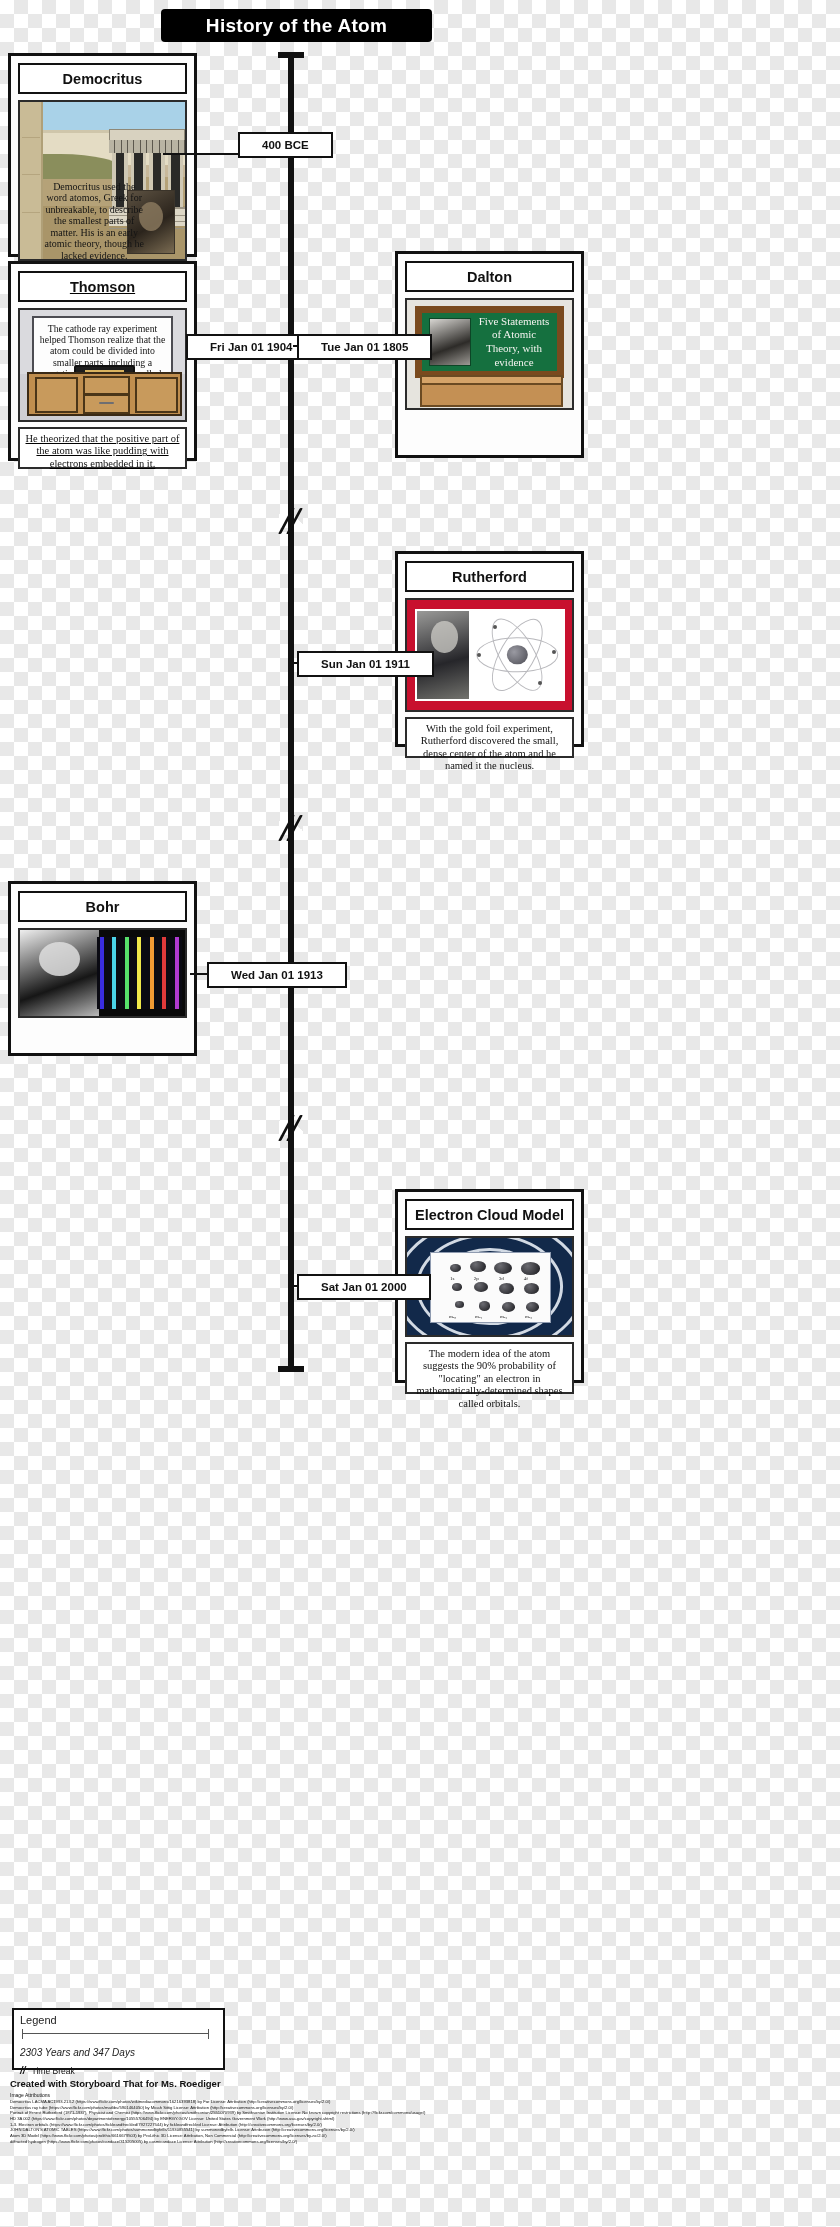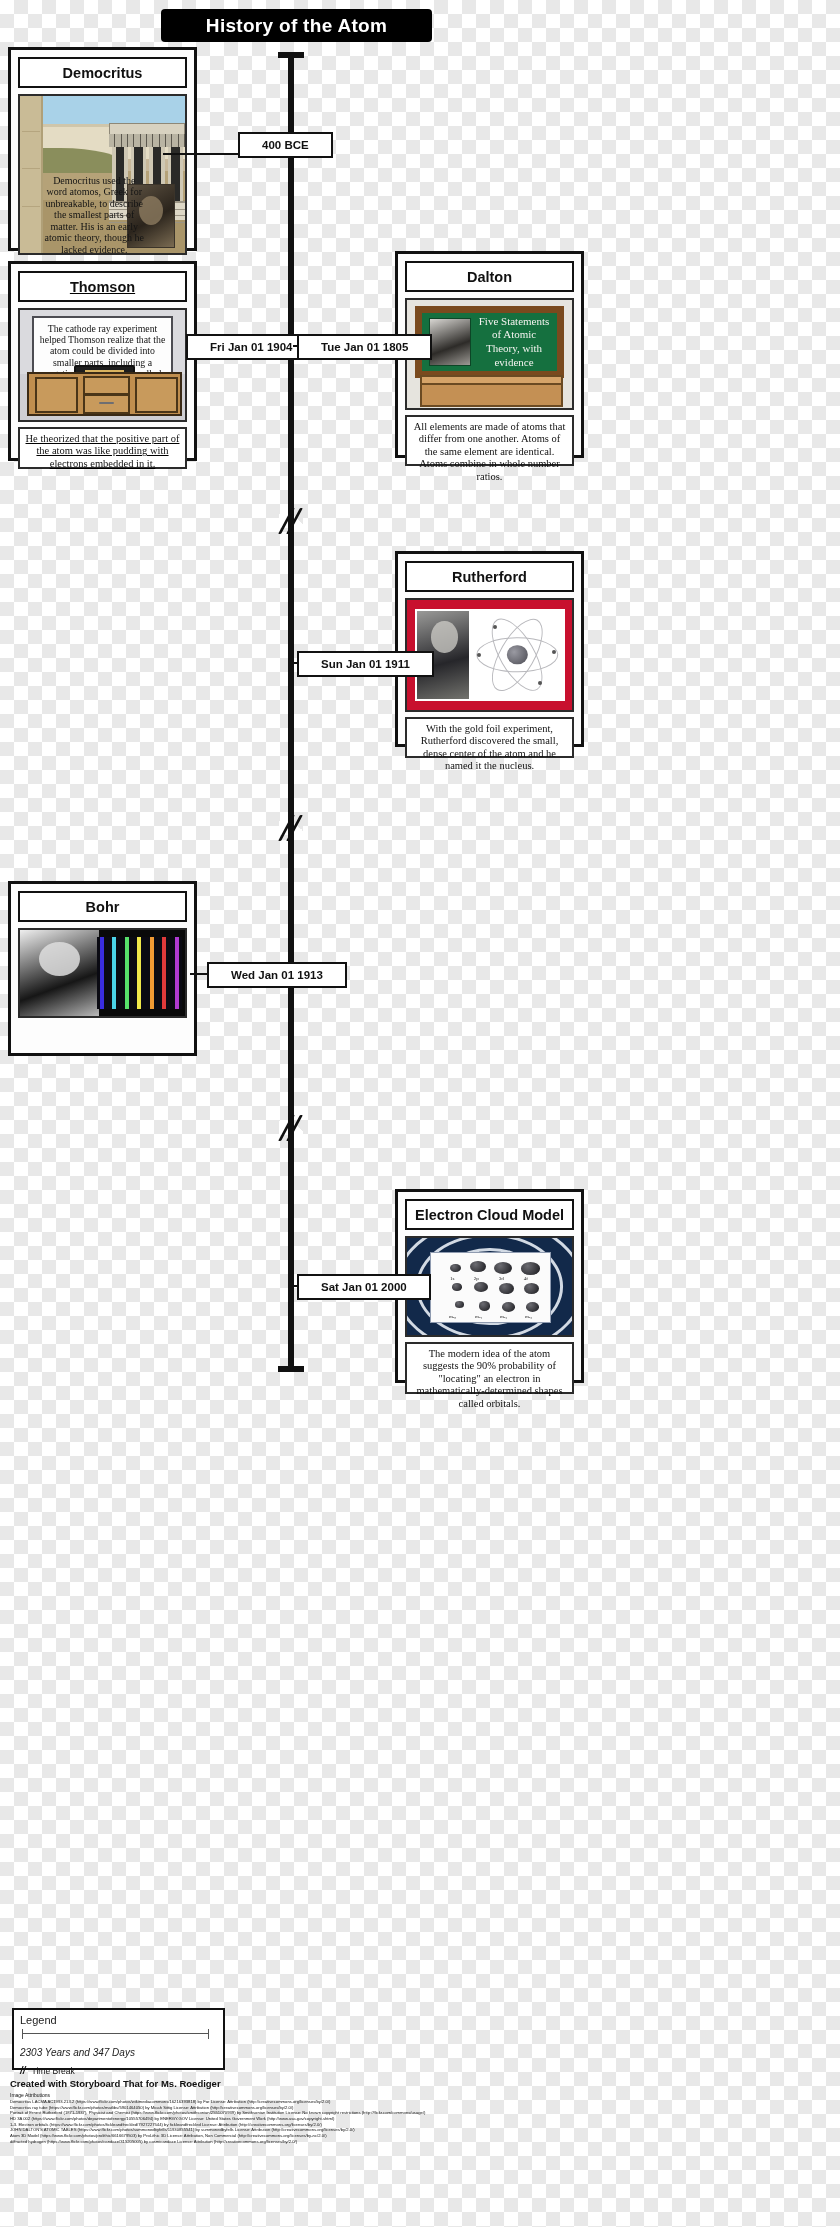--- a/index.html
+++ b/index.html
@@ -219,21 +219,21 @@
 <div class="brk" style="top:508px">
     <span class="mask"></span>
   </div>
 <div class="brk" style="top:815px">
     <span class="mask"></span>
   </div>
 <div class="brk" style="top:1115px">
     <span class="mask"></span>
   </div>
 
-<div class="card" style="left:8px; top:47px; width:189px; height:204px;">
+<div class="card" style="left:8px; top:53px; width:189px; height:204px;">
   <div class="card-title">Democritus</div>
   <div class="panel" style="height:157px;">
     <div class="greek-scene">
       <div class="gs-sky"></div>
       <div class="gs-wall-far"></div>
       <div class="gs-ground"></div>
       <div class="gs-ground2"></div>
       <div class="gs-hill"></div>
       <div class="gs-temple">
         <div class="gs-entab"></div>
@@ -305,21 +305,20 @@
   <div class="card-title">Dalton</div>
   <div class="panel" style="height:108px;">
     <div class="dalton-scene">
       <div class="chalkboard">
         <div class="chalk-portrait"></div>
         <div class="chalk-text">Five Statements of Atomic Theory, with evidence</div>
       </div>
       <div class="desk"></div>
     </div>
   </div>
-  <div class="caption" style="margin-top:5px; height:51px;">All elements are made of atoms that differ from one another. Atoms of the same element are identical. Atoms combine in whole number ratios.</div>
 </div>
 
 <div class="connector" style="left:293px; top:345px; width:105px;"></div>
 <div class="date-pill" style="left:297px; top:334px;">Tue Jan 01 1805</div>
 
 <div class="card" style="left:395px; top:551px; width:189px; height:196px;">
   <div class="card-title">Rutherford</div>
   <div class="panel" style="height:110px;">
     <div class="ruth">
       <div class="ruth-photo"></div>

